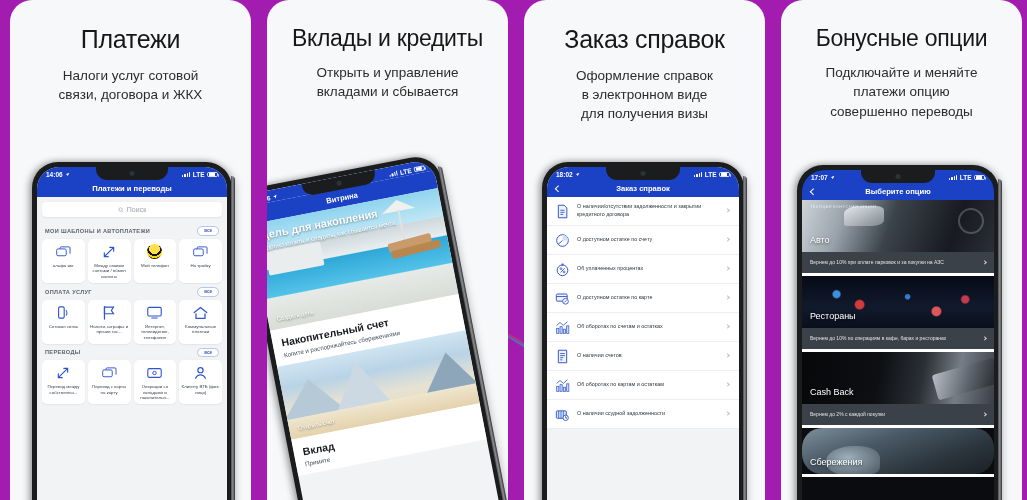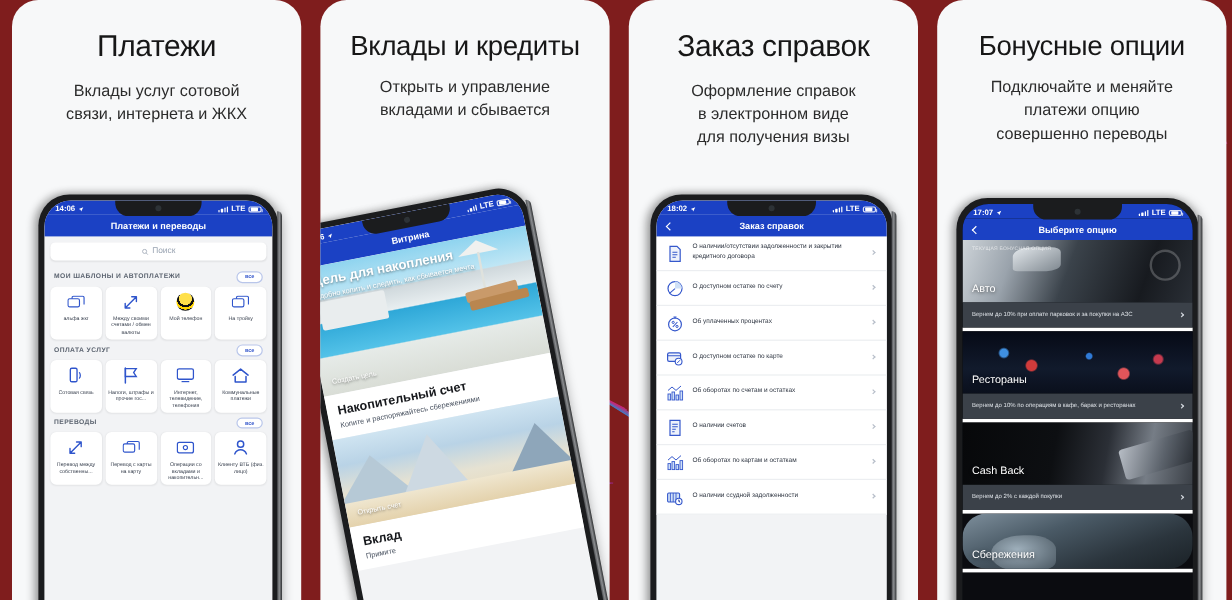--- a/index.html
+++ b/index.html
@@ -5,21 +5,21 @@
   * { box-sizing: border-box; margin: 0; padding: 0; }
   html, body {
     width: 1027px; height: 500px;
     background: #ffffff;
     font-family: "Liberation Sans", sans-serif;
     overflow: hidden;
   }
   .stage {
     position: relative;
     width: 1027px; height: 500px;
-    background: #7f1d1d;
+    background: #a21caf;
     display: flex;
   }
 
   
   .fan { position: absolute; pointer-events: none; overflow: hidden; }
   .fan i {
     position: absolute; display: block; height: 1px;
     transform-origin: left center;
   }
 
@@ -354,22 +354,22 @@
       <i style="background: rgb(148, 74, 152); width: 26.5px; left: 1.875px; transform: rotate(28.875deg); opacity: 0.9;"></i>
       <i style="background: rgb(165, 63, 141); width: 25px; left: 2.25px; transform: rotate(28.25deg); opacity: 0.9;"></i>
       <i style="background: rgb(183, 51, 131); width: 23.5px; left: 2.625px; transform: rotate(27.625deg); opacity: 0.9;"></i>
       <i style="background: rgb(200, 40, 120); width: 22px; left: 3px; transform: rotate(27deg); opacity: 0.9;"></i>
     </div>
 
   <div class="panel p1">
     <div class="panel-head">
       <div class="panel-title">Платежи</div>
       <div class="panel-sub">
-        <div>Вклады услуг сотовой</div>
-        <div>связи, интернета и ЖКХ</div>
+        <div>Налоги услуг сотовой</div>
+        <div>связи, договора и ЖКХ</div>
       </div>
     </div>
 
     <div class="phone-wrap" style="left:22px; top:162px;">
       <div class="phone" style="width:200px;">
         <div class="screen" style="height:400px;">
           <div class="notch" style="width:72px; height:13px;">
               <span class="cam"></span>
             </div>
           <div class="blue-top">

